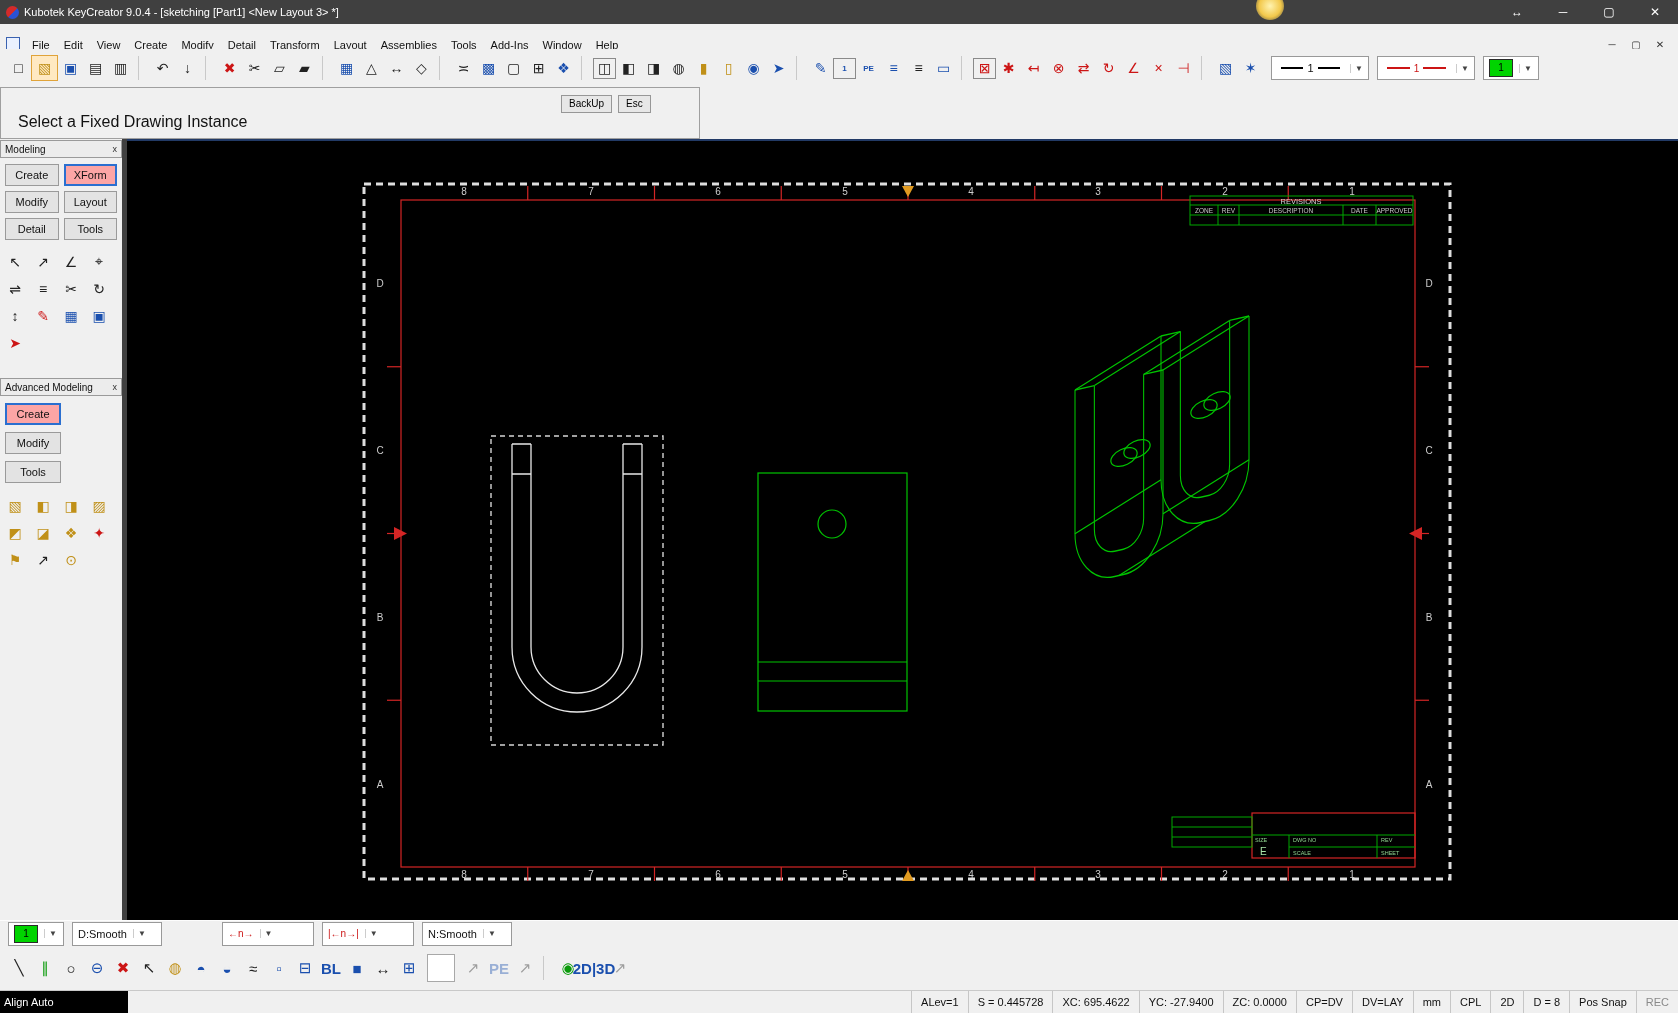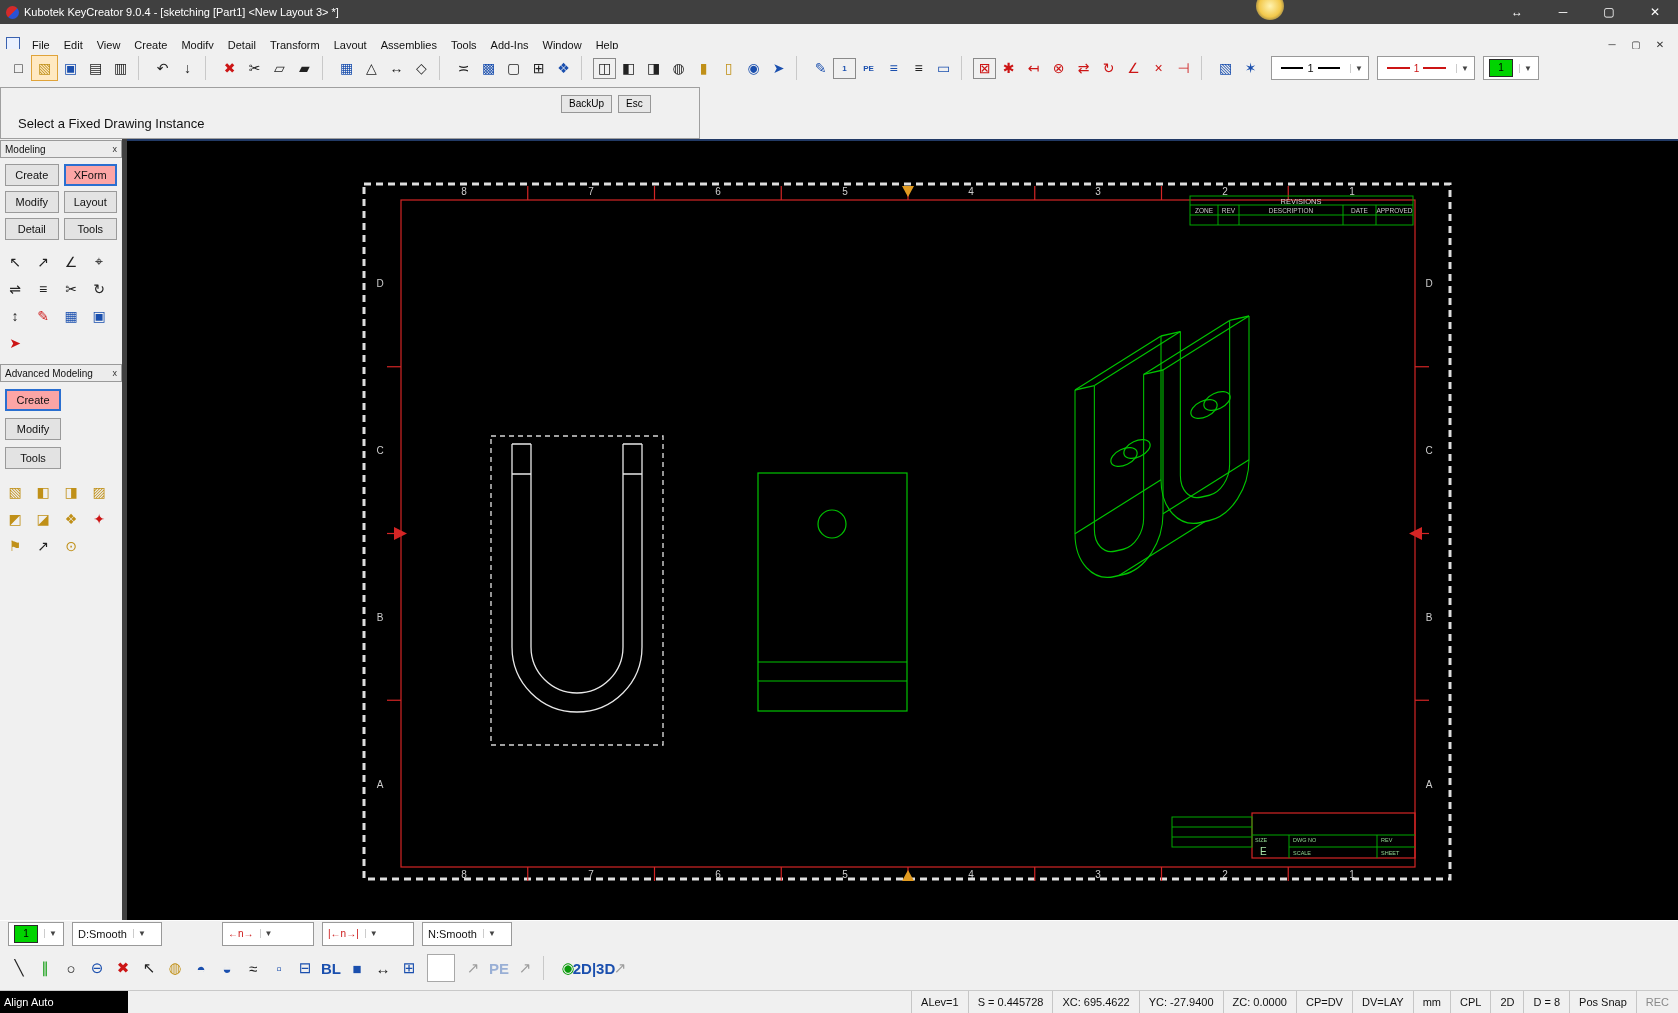--- a/index.html
+++ b/index.html
@@ -45,21 +45,21 @@
   .swatch{width:22px;height:16px;background:#00d400;border:1px solid #2a2a2a;color:#000;
           font-size:10px;text-align:center;line-height:16px}
 
   
   .prompt{position:absolute;left:0;top:87px;width:700px;height:52px;background:#f0f0f0;
           border:1px solid #9f9f9f;box-sizing:border-box;z-index:30}
   .prompt-btn{position:absolute;top:7px;height:18px;background:#e7e7e7;border:1px solid #979797;
               font-size:10px;padding:0 7px;line-height:16px}
   .prompt-btn.backup{left:560px}
   .prompt-btn.esc{left:617px}
-  .prompt-msg{position:absolute;left:17px;bottom:7px;font-size:13px}
+  .prompt-msg{position:absolute;left:17px;bottom:7px;font-size:16px}
 
   
   .left-panel{position:absolute;left:0;top:139px;width:127px;height:781px;background:#f0f0f0;
               border-right:5px solid #404040;box-sizing:border-box}
   .caption{height:16px;border:1px solid #9a9a9a;background:#ececec;display:flex;align-items:center;
            font-size:10px;padding:0 4px;margin-top:1px}
   .caption .x{margin-left:auto;font-size:9px;color:#333}
   .tabs{display:grid;grid-template-columns:1fr 1fr;gap:5px;padding:6px 5px}
   .tab{height:22px;background:#e3e3e3;border:1px solid #9a9a9a;display:flex;align-items:center;
        justify-content:center;font-size:11px;box-sizing:border-box;cursor:default}
@@ -246,21 +246,21 @@
       <span class="icon">≡</span>
       <span class="icon">✂</span>
       <span class="icon">↻</span>
       <span class="icon">↕</span>
       <span class="icon red">✎</span>
       <span class="icon blue">▦</span>
       <span class="icon blue">▣</span>
       <span class="icon red">➤</span>
     </div>
 
-  <div class="caption" style="margin-top:6px">
+  <div class="caption" style="margin-top:20px">
     <span>Advanced Modeling</span>
     <span class="x">x</span>
   </div>
   <div class="vbuttons" id="advanced-buttons">
       <div class="tab active">Create</div>
       <div class="tab">Modify</div>
       <div class="tab">Tools</div>
     </div>
   <div class="icon-grid">
       <span class="icon yellow">▧</span>

